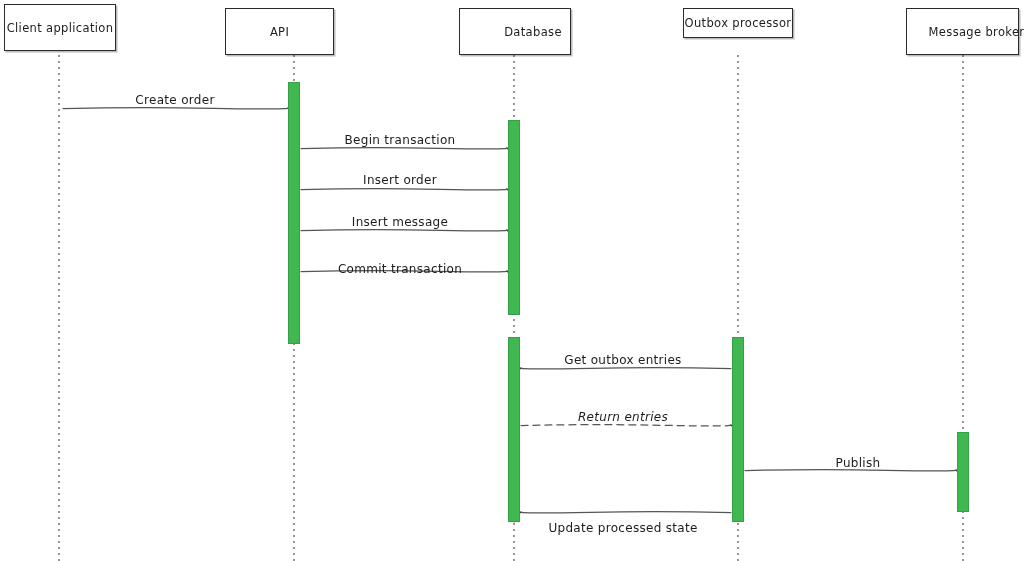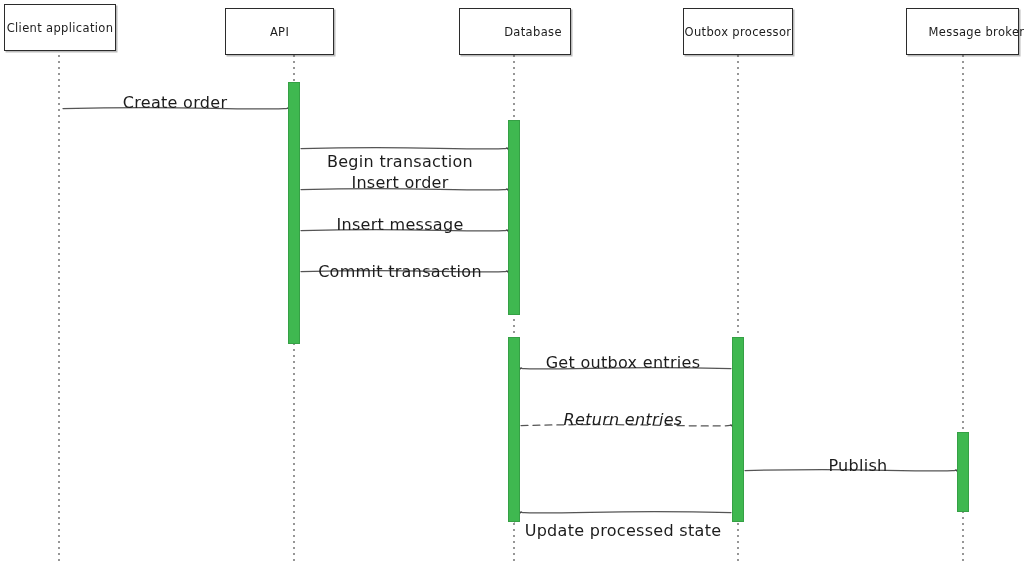--- a/index.html
+++ b/index.html
@@ -44,21 +44,21 @@
   }
   .activation {
     position: absolute;
     background: #3fb850;
     border: 1px solid #35a045;
     box-sizing: border-box;
   }
   .msg-label {
     position: absolute;
     font-family: "DejaVu Sans", sans-serif;
-    font-size: 16px;
+    font-size: 12px;
     color: #1c1c1c;
     letter-spacing: 0.3px;
     white-space: nowrap;
     transform: translateX(-50%);
     text-align: center;
     background: transparent;
   }
 </style>
 </head>
 <body>
@@ -97,39 +97,39 @@
   <div id="participants-group">
       <div class="participant-box" style="left: 4px; top: 4px; width: 112px; height: 47px;">
         <span class="participant-label">Client application</span>
       </div>
       <div class="participant-box" style="left: 225px; top: 8px; width: 109px; height: 47px;">
         <span class="participant-label">API</span>
       </div>
       <div class="participant-box" style="left: 459px; top: 8px; width: 112px; height: 47px; padding-left: 36px;">
         <span class="participant-label">Database</span>
       </div>
-      <div class="participant-box" style="left: 683px; top: 8px; width: 110px; height: 47px;">
+      <div class="participant-box" style="left: 683px; top: 8px; width: 110px; height: 30px;">
         <span class="participant-label">Outbox processor</span>
       </div>
       <div class="participant-box" style="left: 906px; top: 8px; width: 113px; height: 47px; padding-left: 28px;">
         <span class="participant-label">Message broker</span>
       </div>
     </div>
 
   <div id="activations-group">
       <div class="activation" style="left: 288px; top: 82px; width: 12px; height: 262px; background: rgb(63, 184, 80); border-color: rgb(53, 160, 69);"></div>
       <div class="activation" style="left: 508px; top: 120px; width: 12px; height: 195px; background: rgb(63, 184, 80); border-color: rgb(53, 160, 69);"></div>
       <div class="activation" style="left: 508px; top: 337px; width: 12px; height: 185px; background: rgb(63, 184, 80); border-color: rgb(53, 160, 69);"></div>
       <div class="activation" style="left: 732px; top: 337px; width: 12px; height: 185px; background: rgb(63, 184, 80); border-color: rgb(53, 160, 69);"></div>
       <div class="activation" style="left: 957px; top: 432px; width: 12px; height: 80px; background: rgb(63, 184, 80); border-color: rgb(53, 160, 69);"></div>
     </div>
 
   <div id="labels-group">
       <div class="msg-label" style="left: 175px; top: 93px;">Create order</div>
-      <div class="msg-label" style="left: 400px; top: 133px; margin-top: 19px;">Begin transaction</div>
+      <div class="msg-label" style="left: 400px; top: 133px;">Begin transaction</div>
       <div class="msg-label" style="left: 400px; top: 173px;">Insert order</div>
       <div class="msg-label" style="left: 400px; top: 215px;">Insert message</div>
       <div class="msg-label" style="left: 400px; top: 262px;">Commit transaction</div>
       <div class="msg-label" style="left: 623px; top: 353px;">Get outbox entries</div>
       <div class="msg-label" style="left: 623px; top: 410px; font-style: italic;">Return entries</div>
       <div class="msg-label" style="left: 858px; top: 456px;">Publish</div>
       <div class="msg-label" style="left: 623px; top: 497px; margin-top: 24px;">Update processed state</div>
     </div>
 
 </div>

